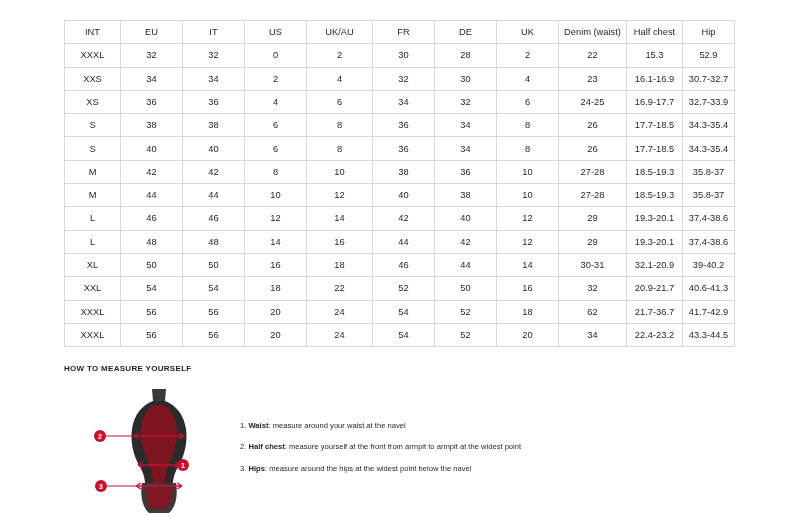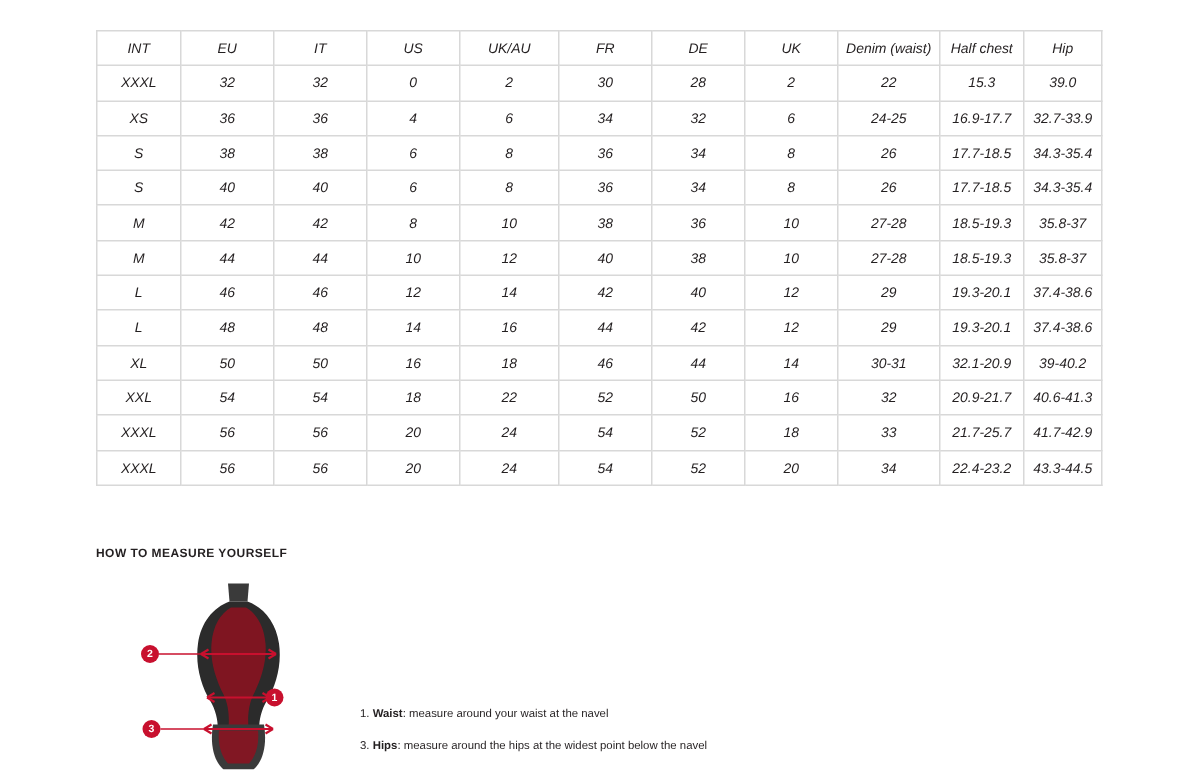--- a/index.html
+++ b/index.html
@@ -15,21 +15,20 @@
     position: relative;
     overflow: hidden;
   }
   #size-table {
     position: absolute;
     left: 64px;
     top: 20px;
     width: 670px;
     border-collapse: collapse;
     table-layout: fixed;
-    font-style: italic;
   }
   #size-table td {
     border: 1px solid #d8d8d8;
     height: 22.3px;
     text-align: center;
     vertical-align: middle;
     font-size: 9.3px;
     color: #231f20;
     padding: 0;
     line-height: 1.1;
@@ -58,21 +57,21 @@
   }
   #measure-title {
     font-size: 8px;
     font-weight: bold;
     letter-spacing: 0.3px;
     color: #231f20;
     margin-bottom: 10px;
   }
   #measure-body {
     display: flex;
-    align-items: flex-end;
+    align-items: center;
   }
   #figure-wrap {
     width: 130px;
     position: relative;
     height: 130px;
     margin-left: 30px;
   }
   #notes {
     margin-left: 16px;
     padding-top: 10px;
@@ -139,21 +138,34 @@
         <td>XXXL</td>
         <td>32</td>
         <td>32</td>
         <td>0</td>
         <td>2</td>
         <td>30</td>
         <td>28</td>
         <td>2</td>
         <td>22</td>
         <td>15.3</td>
-        <td>39.0</td>
+        <td>52.9</td>
+      </tr>
+      <tr>
+        <td>XXS</td>
+        <td>34</td>
+        <td>34</td>
+        <td>2</td>
+        <td>4</td>
+        <td>32</td>
+        <td>30</td>
+        <td>4</td>
+        <td>23</td>
+        <td>16.1-16.9</td>
+        <td>30.7-32.7</td>
       </tr>
       <tr>
         <td>XS</td>
         <td>36</td>
         <td>36</td>
         <td>4</td>
         <td>6</td>
         <td>34</td>
         <td>32</td>
         <td>6</td>
@@ -267,22 +279,22 @@
       </tr>
       <tr>
         <td>XXXL</td>
         <td>56</td>
         <td>56</td>
         <td>20</td>
         <td>24</td>
         <td>54</td>
         <td>52</td>
         <td>18</td>
-        <td>33</td>
-        <td>21.7-25.7</td>
+        <td>62</td>
+        <td>21.7-36.7</td>
         <td>41.7-42.9</td>
       </tr>
       <tr>
         <td>XXXL</td>
         <td>56</td>
         <td>56</td>
         <td>20</td>
         <td>24</td>
         <td>54</td>
         <td>52</td>
@@ -340,16 +352,17 @@
           <line x1="12" y1="53" x2="40" y2="53"></line>
           <line x1="13" y1="103" x2="42" y2="103"></line>
         </g>
       </svg>
       <div class="badge" id="badge1">1</div>
       <div class="badge" id="badge2">2</div>
       <div class="badge" id="badge3">3</div>
     </div>
     <div id="notes">
         <div class="note"><span>1.</span> <b>Waist</b><span>: measure around your waist at the navel</span></div>
+        <div class="note"><span>2.</span> <b>Half chest</b><span>: measure yourself at the front from armpit to armpit at the widest point</span></div>
         <div class="note"><span>3.</span> <b>Hips</b><span>: measure around the hips at the widest point below the navel</span></div>
       </div>
   </div>
 </div>
 
 </body></html>

